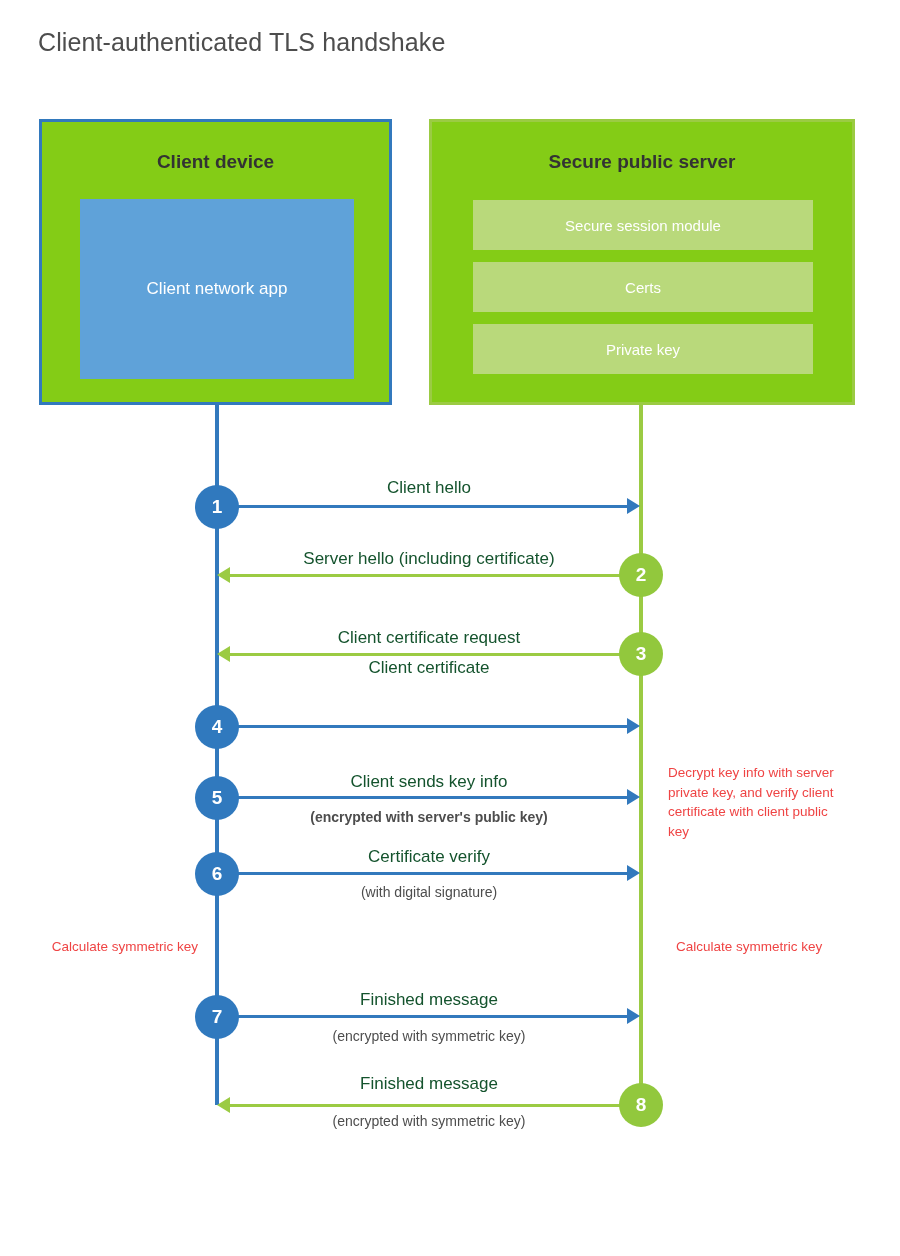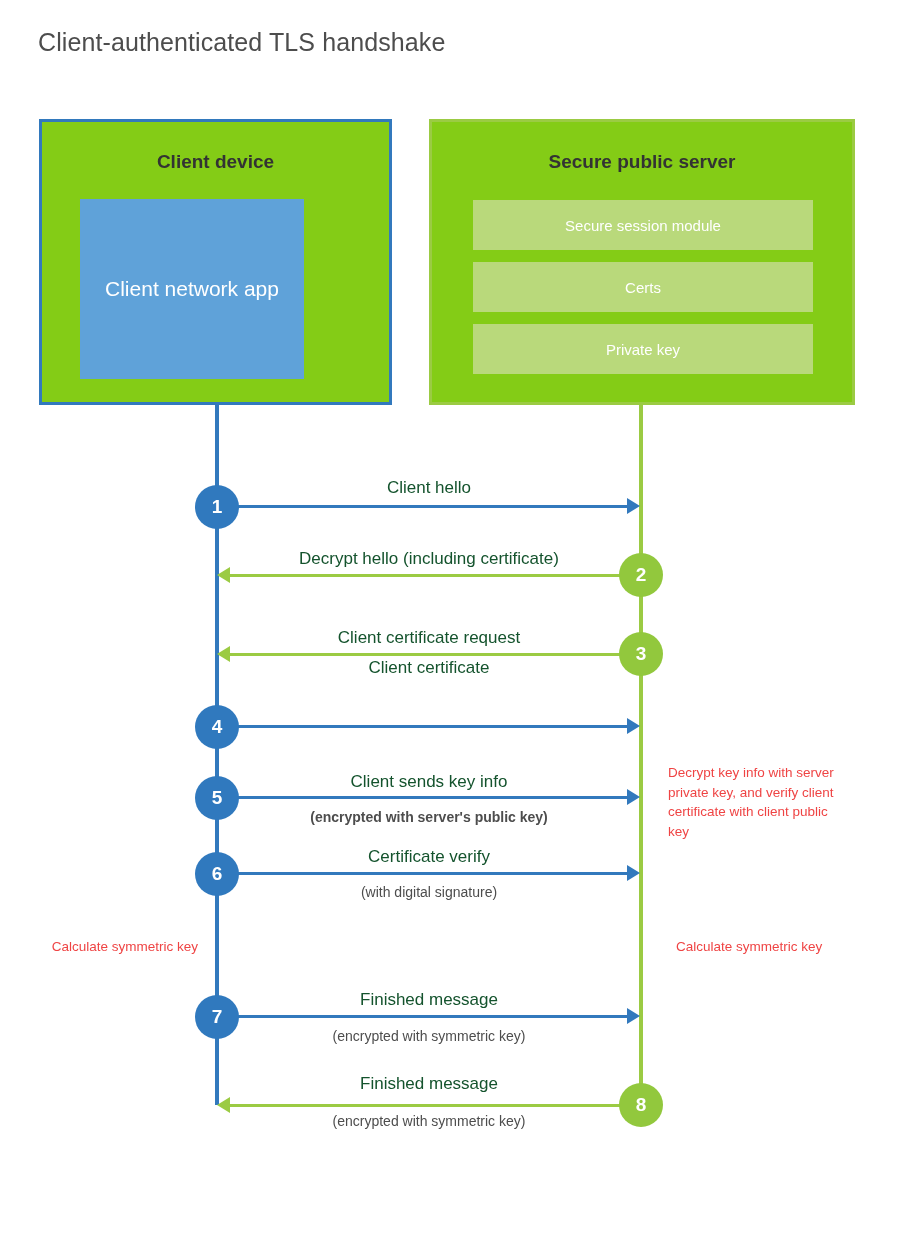--- a/index.html
+++ b/index.html
@@ -63,25 +63,25 @@
     text-align: center;
     font-size: 19px;
     font-weight: bold;
     color: #333333;
   }
 
   .app-block {
     position: absolute;
     left: 38px;
     top: 77px;
-    width: 224px;
+    width: 274px;
     height: 180px;
     background: #5fa2d9;
     color: #ffffff;
-    font-size: 21px;
+    font-size: 17px;
     display: flex;
     align-items: center;
     justify-content: center;
     text-align: left;
     line-height: 1.3;
   }
 
   .server-bars {
     position: absolute;
     left: 41px;
@@ -205,21 +205,21 @@
   <div class="lifeline server-line"></div>
 
   <div class="msg">
     <div class="msg-label" style="left:217px; top:478px; width:424px;">Client hello</div>
     <div class="msg-line blue" style="left:217px; top:505px; width:410px;"></div>
     <div class="arrowhead right blue" style="left:627px; top:498px;"></div>
   </div>
   <div class="step-badge blue" style="left:195px; top:485px;">1</div>
 
   <div class="msg">
-    <div class="msg-label" style="left:217px; top:549px; width:424px;">Decrypt hello (including certificate)</div>
+    <div class="msg-label" style="left:217px; top:549px; width:424px;">Server hello (including certificate)</div>
     <div class="msg-line green" style="left:230px; top:574px; width:411px;"></div>
     <div class="arrowhead left green" style="left:217px; top:567px;"></div>
   </div>
   <div class="step-badge green" style="left:619px; top:553px;">2</div>
 
   <div class="msg">
     <div class="msg-label" style="left:217px; top:628px; width:424px;">Client certificate request</div>
     <div class="msg-line green" style="left:230px; top:653px; width:411px;"></div>
     <div class="arrowhead left green" style="left:217px; top:646px;"></div>
   </div>

